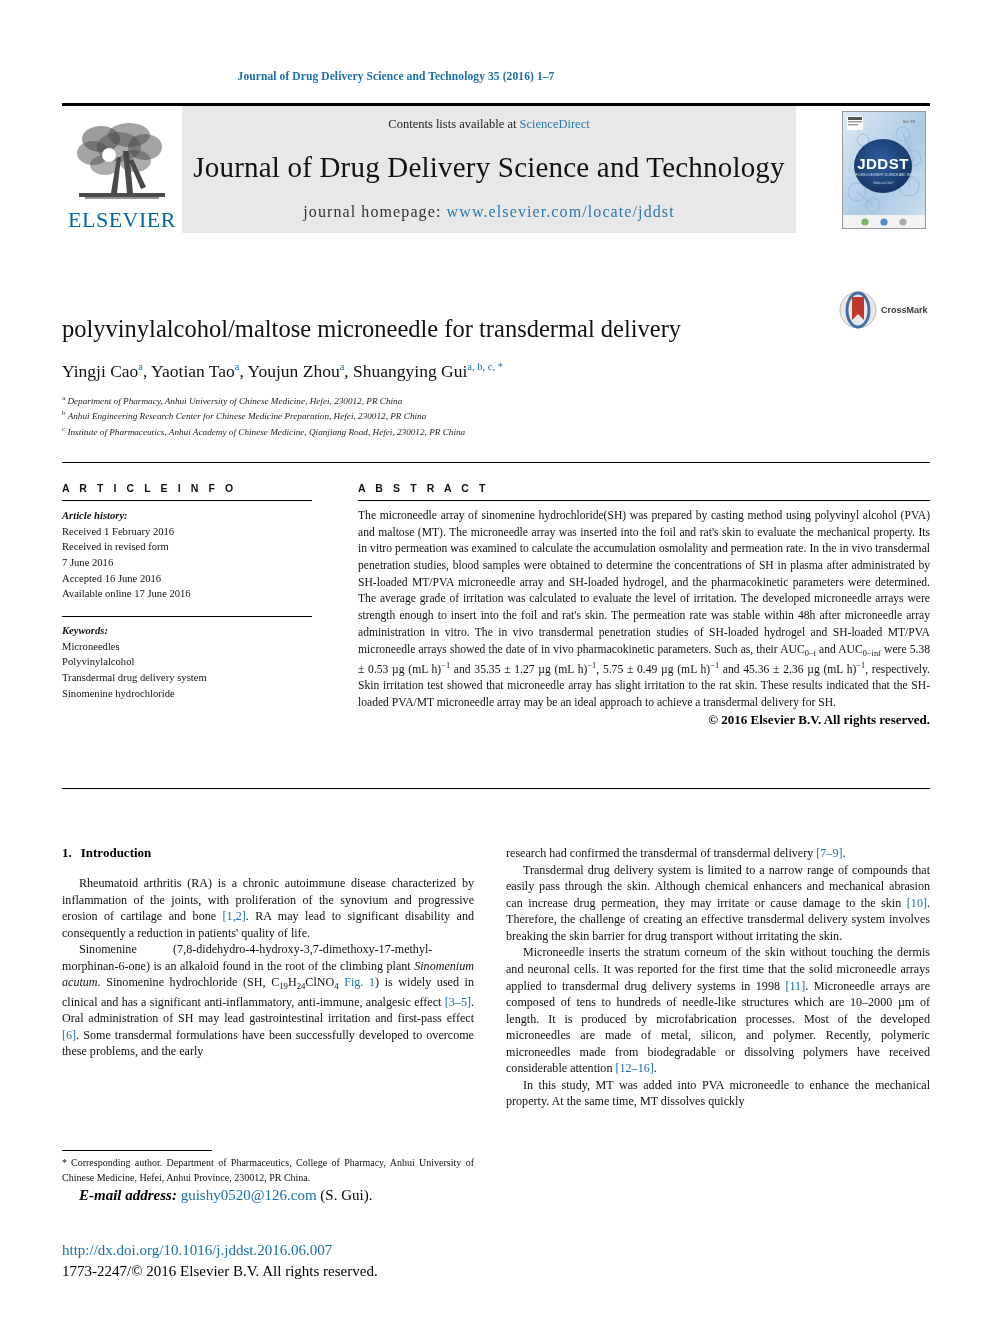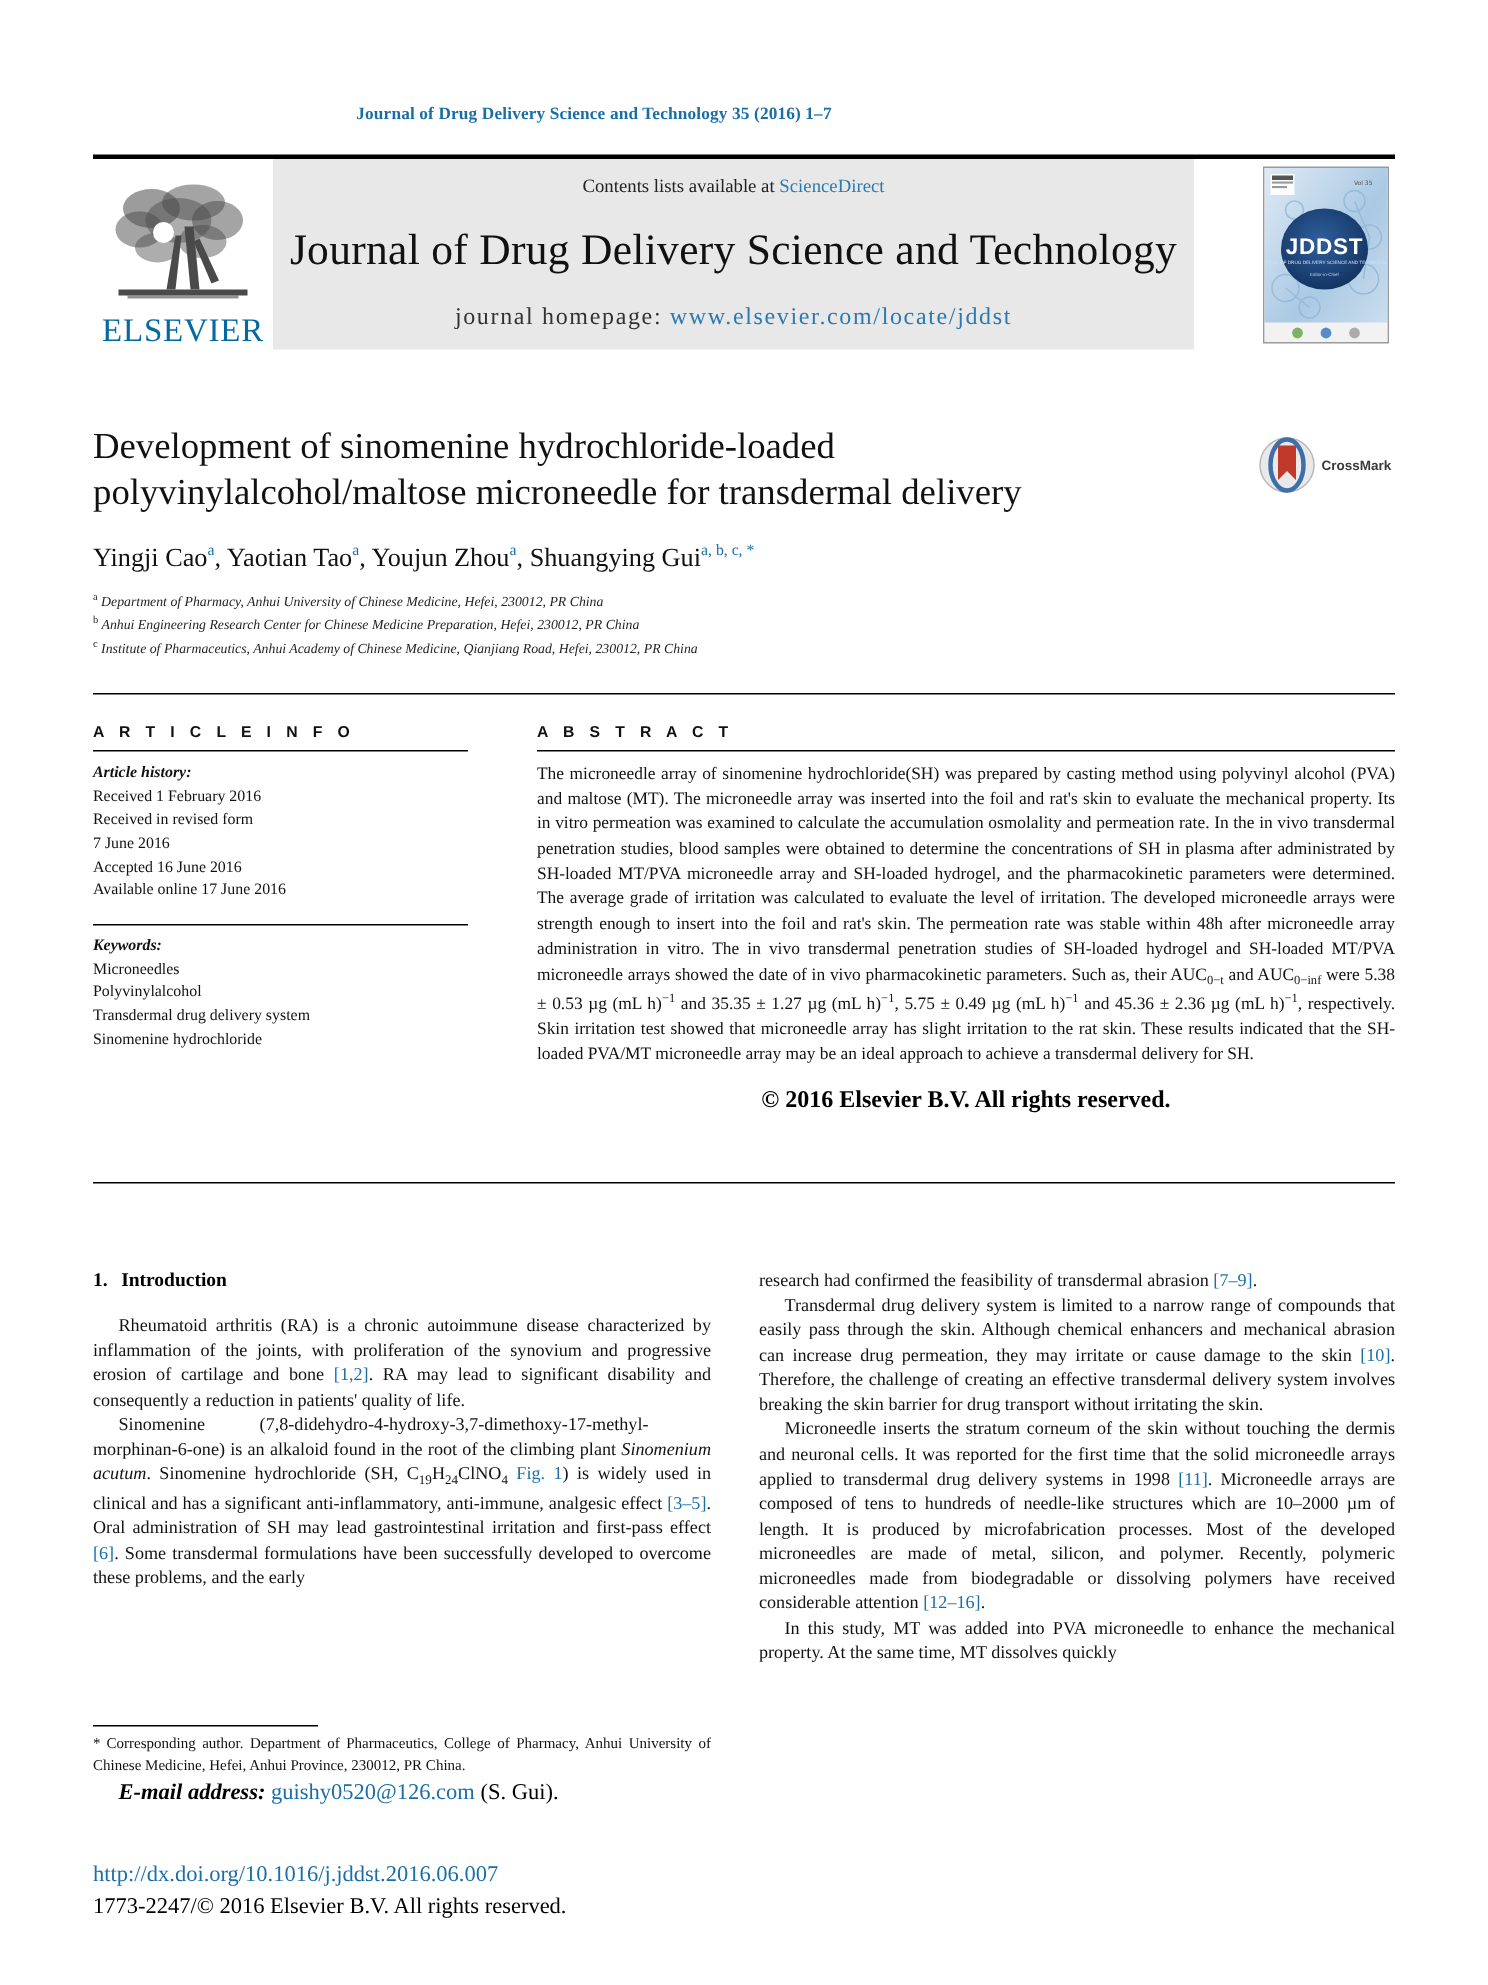--- a/index.html
+++ b/index.html
@@ -204,23 +204,23 @@
   }
   .info-body .it { font-style: italic; font-weight: bold; }
   .kw-block { margin-top: 14px; }
   .abs-body {
     font-size: 11.6px;
     line-height: 1.44;
     text-align: justify;
     color: #111;
   }
   .abs-copy {
-    margin-top: 13px;
-    text-align: center;
-    font-size: 16px;
+    margin-top: 0;
+    text-align: right;
+    font-size: 13px;
     font-weight: bold;
   }
   .rule-bottom {
     position: absolute;
     left: 62px; top: 788px;
     width: 868px;
     border-top: 1px solid #000;
   }
   
   .col-left {
@@ -364,21 +364,21 @@
           <circle cx="41" cy="110" r="3.6" fill="#3b78c3" opacity="0.85"></circle>
           <circle cx="60" cy="110" r="3.6" fill="#a0a0a0" opacity="0.85"></circle>
         </svg>
       </div>
 
     </div>
   </div>
 
   <div class="title-block">
     <h1 class="article-title">
-      <span>Development of sinomenine hydrochloride-loaded</span><br>
+      <br>
       <span>polyvinylalcohol/maltose microneedle for transdermal delivery</span>
     </h1>
 
     <div class="authors">
       <span><span>Yingji Cao</span><sup>a</sup><span>, </span></span><span><span>Yaotian Tao</span><sup>a</sup><span>, </span></span><span><span>Youjun Zhou</span><sup>a</sup><span>, </span></span><span><span>Shuangying Gui</span><sup>a, b, c, *</sup></span>
     </div>
 
     <div class="affils">
       <div><sup>a</sup> <span>Department of Pharmacy, Anhui University of Chinese Medicine, Hefei, 230012, PR China</span></div>
       <div><sup>b</sup> <span>Anhui Engineering Research Center for Chinese Medicine Preparation, Hefei, 230012, PR China</span></div>
@@ -431,21 +431,21 @@
 
   <div class="col-left">
     <div class="body-head">
       <span class="num">1.</span><span>Introduction</span>
     </div>
     <p class="body-p"><span>Rheumatoid arthritis (RA) is a chronic autoimmune disease characterized by inflammation of the joints, with proliferation of the synovium and progressive erosion of cartilage and bone </span><span class="lnk">[1,2]</span><span>. RA may lead to significant disability and consequently a reduction in patients' quality of life.</span></p>
     <p class="body-p"><span>Sinomenine   (7,8-didehydro-4-hydroxy-3,7-dimethoxy-17-methyl-morphinan-6-one) is an alkaloid found in the root of the climbing plant </span><span class="ital">Sinomenium acutum</span><span>. Sinomenine hydrochloride (SH, C</span><sub>19</sub><span>H</span><sub>24</sub><span>ClNO</span><sub>4</sub><span> </span><span class="lnk">Fig. 1</span><span>) is widely used in clinical and has a significant anti-inflammatory, anti-immune, analgesic effect </span><span class="lnk">[3–5]</span><span>. Oral administration of SH may lead gastrointestinal irritation and first-pass effect </span><span class="lnk">[6]</span><span>. Some transdermal formulations have been successfully developed to overcome these problems, and the early</span></p>
   </div>
 
   <div class="col-right">
-    <p class="body-p" style="text-indent:0"><span>research had confirmed the feasibility of transdermal abrasion </span><span class="lnk">[7–9]</span><span>.</span></p>
+    <p class="body-p" style="text-indent:0"><span>research had confirmed the transdermal of transdermal delivery </span><span class="lnk">[7–9]</span><span>.</span></p>
     <p class="body-p"><span>Transdermal drug delivery system is limited to a narrow range of compounds that easily pass through the skin. Although chemical enhancers and mechanical abrasion can increase drug permeation, they may irritate or cause damage to the skin </span><span class="lnk">[10]</span><span>. Therefore, the challenge of creating an effective transdermal delivery system involves breaking the skin barrier for drug transport without irritating the skin.</span></p>
     <p class="body-p"><span>Microneedle inserts the stratum corneum of the skin without touching the dermis and neuronal cells. It was reported for the first time that the solid microneedle arrays applied to transdermal drug delivery systems in 1998 </span><span class="lnk">[11]</span><span>. Microneedle arrays are composed of tens to hundreds of needle-like structures which are 10–2000 µm of length. It is produced by microfabrication processes. Most of the developed microneedles are made of metal, silicon, and polymer. Recently, polymeric microneedles made from biodegradable or dissolving polymers have received considerable attention </span><span class="lnk">[12–16]</span><span>.</span></p>
     <p class="body-p">In this study, MT was added into PVA microneedle to enhance the mechanical property. At the same time, MT dissolves quickly</p>
   </div>
 
   <div class="footnote-rule"></div>
   <div class="footnote">
     <div class="fn-text"><span class="star">*</span><span>Corresponding author. Department of Pharmaceutics, College of Pharmacy, Anhui University of Chinese Medicine, Hefei, Anhui Province, 230012, PR China.</span></div>
     <div class="fn-email"><span class="lbl">E-mail address:</span> <span class="lnk">guishy0520@126.com</span> <span>(S. Gui).</span></div>
   </div>

